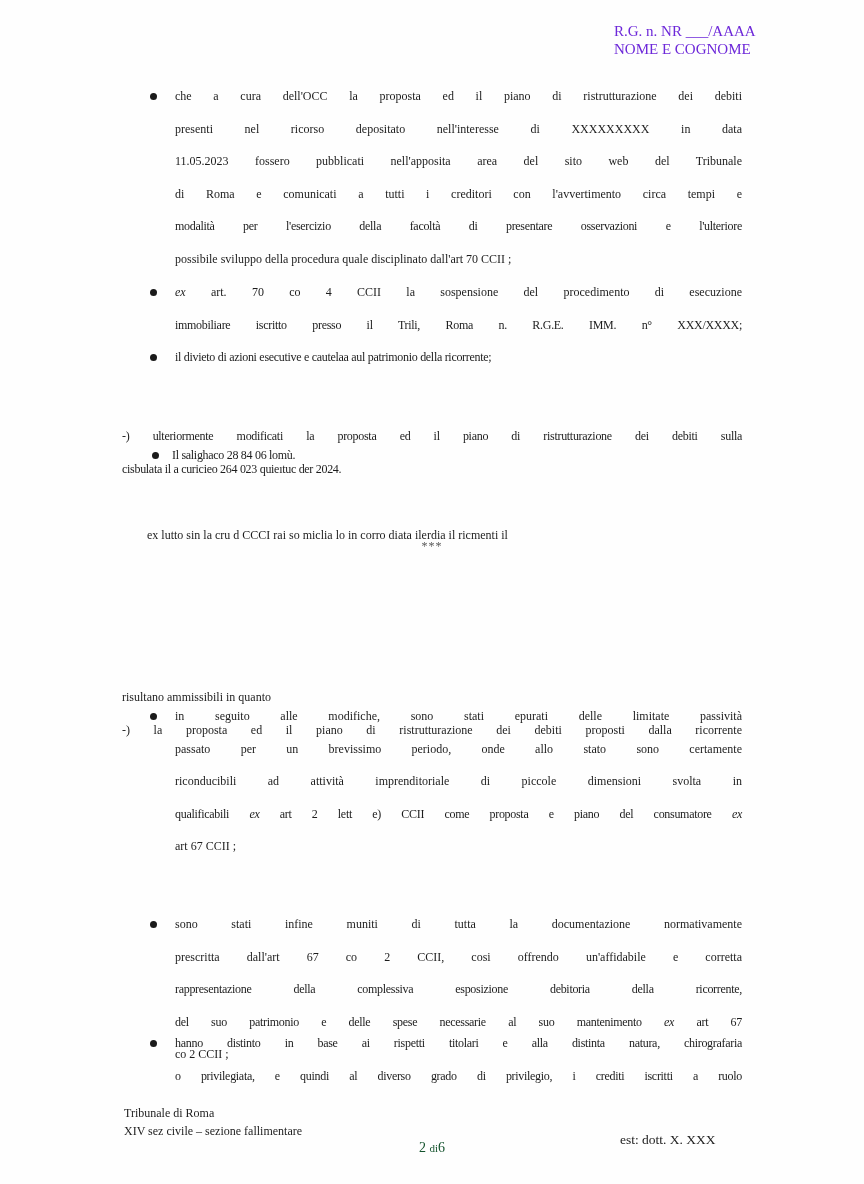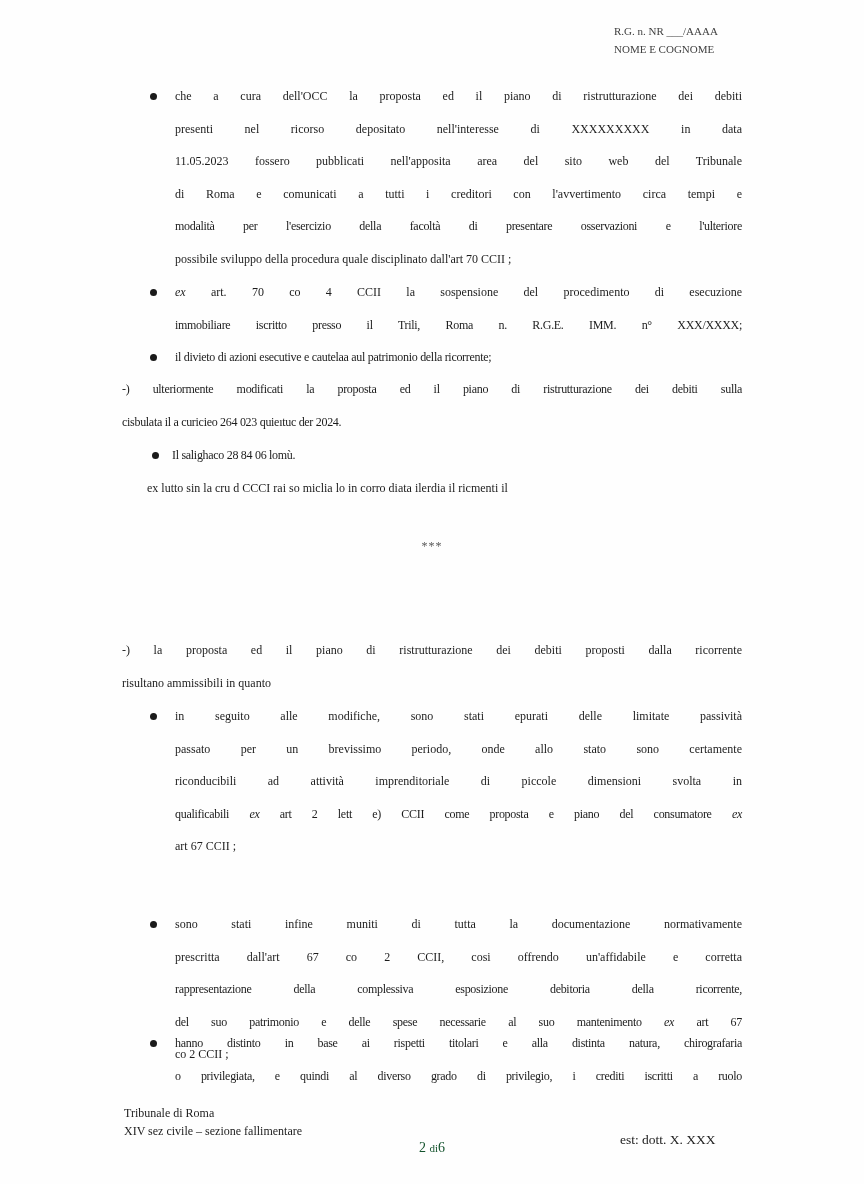--- a/index.html
+++ b/index.html
@@ -17,23 +17,23 @@
     }
     .page {
       position: absolute;
       inset: 0;
       background: #fefefe;
     }
     .header-ref {
       position: absolute;
       top: 22px;
       left: 614px;
-      font-size: 11px;
+      font-size: 15px;
       line-height: 18px;
-      color: #404040;
+      color: #6d28d9;
     }
     .header-ref div { white-space: nowrap; }
 
     .body-text {
       font-size: 12px;
       line-height: 32.5px;
       color: #1c1c1c;
     }
     .bullet-block {
       position: absolute;
@@ -56,20 +56,21 @@
       text-align-last: justify;
       white-space: nowrap;
     }
     .line.last {
       text-align-last: left;
     }
     .para {
       position: absolute;
       left: 122px;
       width: 620px;
+      margin-top: 47px;
     }
     .para.indent {
       left: 147px;
     }
     .sep {
       position: absolute;
       top: 539px;
       left: 0;
       width: 864px;
       text-align: center;
@@ -148,22 +149,22 @@
     <span class="line last">Il salighaco 28 84 06 lomù.</span>
   </div>
 
   <div class="para indent body-text" style="top:472px; width:594px;">
     <span class="line last">ex lutto sin la cru d CCCI rai so miclia lo in corro diata ilerdia il ricmenti il</span>
   </div>
 
   <div class="sep">***</div>
 
   <div class="para body-text" style="top:634px;">
+    <span class="line last">risultano ammissibili in quanto</span>
     <span class="line">-) la proposta ed il piano di ristrutturazione dei debiti proposti dalla ricorrente</span>
-    <span class="line last">risultano ammissibili in quanto</span>
   </div>
 
   <div class="bullet-block body-text" style="top:700px;">
     <span class="dot"></span>
     <span class="line">in seguito alle modifiche, sono stati epurati delle limitate passività</span>
     <span class="line">passato per un brevissimo periodo, onde allo stato sono certamente</span>
     <span class="line">riconducibili ad attività imprenditoriale di piccole dimensioni svolta in</span>
     <span class="line condensed"><span>qualificabili </span><i>ex</i><span> art 2 lett e) CCII  come proposta e piano del consumatore </span><i>ex</i></span>
     <span class="line last">art 67 CCII ;</span>
   </div>

